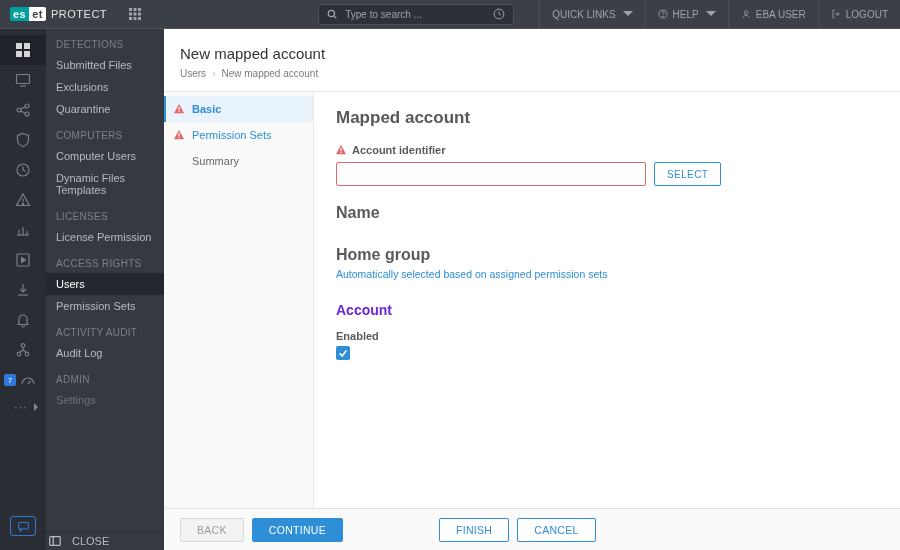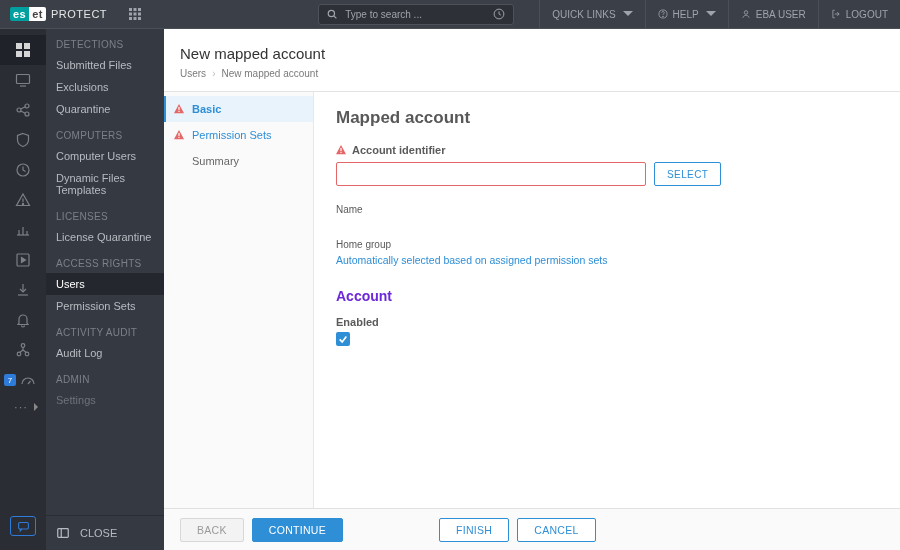--- a/index.html
+++ b/index.html
@@ -45,21 +45,21 @@
   .rail-spacer{flex:1}
   .rail-chat{width:26px;height:20px;border:1px solid #2f7bd9;border-radius:3px;color:#2f7bd9;display:flex;align-items:center;justify-content:center;margin-bottom:14px}
   .rail-chat svg{width:13px;height:13px}
   
   .sidebar{width:118px;background:var(--bg-dark);color:var(--gray2);display:flex;flex-direction:column;font-size:11px}
   .sgroup{font-size:10px;color:#7c8088;padding:10px 10px 4px;letter-spacing:.3px}
   .sitem{padding:5px 10px;color:#b8bbc1;cursor:pointer}
   .sitem.active{background:#24272d;color:#fff}
   .sitem.dim{color:#6e737b}
   .sidebar-spacer{flex:1}
-  .sidebar-foot{display:flex;align-items:center;gap:10px;padding:10px;color:#b8bbc1;border-top:1px solid #2a2d33}
+  .sidebar-foot{display:flex;align-items:center;gap:10px;padding:2px;color:#b8bbc1;border-top:1px solid #2a2d33}
   .sidebar-foot svg{width:14px;height:14px}
   
   .main{flex:1;display:flex;flex-direction:column}
   .page-head{padding:16px 16px 12px;background:var(--panel-bg)}
   .page-title{font-size:15px;color:#333;margin:0 0 6px;font-weight:400}
   .crumbs{color:#7a7a7a;display:flex;align-items:center;gap:6px;font-size:10px}
   .crumbs .lnk{color:#7a7a7a}
   .crumbs .sep{color:#bbb}
   .content{flex:1;display:flex;min-height:0}
   
@@ -72,21 +72,21 @@
   
   .form{flex:1;background:var(--panel-bg);padding:16px 22px 0;border-top:1px solid #e3e3e3;overflow:auto}
   .h1{font-size:17px;color:#585858;font-weight:700;margin:0 0 16px}
   .h2{font-size:14px;color:#6d28d9;font-weight:700;margin:22px 0 12px}
   .flabel-row{display:flex;align-items:center;gap:6px;margin-bottom:6px}
   .flabel{font-size:11px;color:#5a5a5a;font-weight:600}
   .warn-ic{width:10px;height:10px;color:var(--accent)}
   .row-in{display:flex;align-items:center;gap:8px}
   .tinput{width:310px;height:24px;border:1px solid var(--accent);border-radius:2px;padding:0 6px;outline:none;font-size:11px}
   .selbtn{height:24px;border:1px solid #2e8ed6;background:#fff;color:#2e8ed6;font-size:10px;padding:0 12px;border-radius:2px;letter-spacing:.4px;cursor:pointer}
-  .plain-label{margin-top:18px;font-size:10px;color:#5a5a5a;font-weight:400}
+  .plain-label{margin-top:18px;font-size:16px;color:#5a5a5a;font-weight:700}
   .hintlink{color:#2e8ed6;font-size:10.5px;margin-top:4px;display:inline-block}
   .chk{width:14px;height:14px;border-radius:2px;background:#2e8ed6;display:inline-flex;align-items:center;justify-content:center;margin-top:4px}
   .chk svg{width:10px;height:10px;color:#fff}
   
   .footbar{height:42px;border-top:1px solid #e0e0e0;background:#fafafa;display:flex;align-items:center;gap:8px;padding:0 16px}
   .btn{height:24px;padding:0 16px;font-size:10.5px;border-radius:2px;cursor:pointer;letter-spacing:.3px}
   .btn-ghost{background:#f3f3f3;border:1px solid #d8d8d8;color:#9a9a9a}
   .btn-primary{background:#2e8ed6;border:1px solid #2e8ed6;color:#fff}
   .btn-outline{background:#fff;border:1px solid #2e8ed6;color:#2e8ed6}
   .footspacer{width:80px}
@@ -267,21 +267,21 @@
       <div class="sgroup">DETECTIONS</div>
       <div class="sitem">Submitted Files</div>
       <div class="sitem">Exclusions</div>
       <div class="sitem">Quarantine</div>
 
       <div class="sgroup">COMPUTERS</div>
       <div class="sitem">Computer Users</div>
       <div class="sitem">Dynamic Files Templates</div>
 
       <div class="sgroup">LICENSES</div>
-      <div class="sitem">License Quarantine</div>
+      <div class="sitem">License Permission</div>
 
       <div class="sgroup">ACCESS RIGHTS</div>
       <div class="sitem active">Users</div>
       <div class="sitem">Permission Sets</div>
 
       <div class="sgroup">ACTIVITY AUDIT</div>
       <div class="sitem">Audit Log</div>
 
       <div class="sgroup">ADMIN</div>
       <div class="sitem dim">Settings</div>

